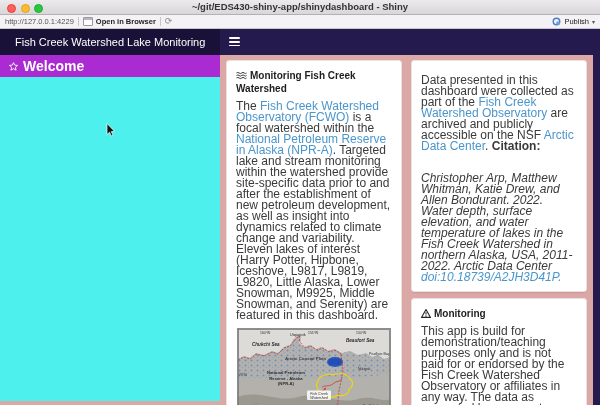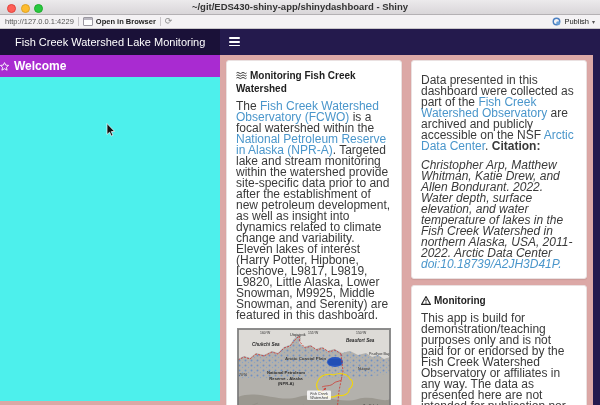--- a/index.html
+++ b/index.html
@@ -29,38 +29,38 @@
   .winicon:after{content:"";position:absolute;left:0;top:0;right:0;height:2px;background:#b9b6c0;}
   .pubicon{width:9px;height:9px;display:inline-block;}
   
   .app{position:relative;flex:1;}
   .app-header{position:absolute;top:0;left:0;right:0;height:26px;background:#241A4D;}
   .brand{position:absolute;left:0;top:0;width:220px;height:26px;background:#1A1138;color:#fff;
     font-size:11px;line-height:26px;padding-left:15px;box-sizing:border-box;white-space:nowrap;}
   .hamburger{position:absolute;left:229px;top:8px;width:11px;cursor:pointer;}
   .hamburger i{display:block;height:1.8px;background:#fff;border-radius:1px;margin-bottom:2px;}
   .sidebar{position:absolute;left:0;top:26px;width:220px;bottom:4px;background:#4DF0EC;}
-  .menu-item{height:22px;line-height:22px;font-size:12px;font-weight:700;display:flex;
-    align-items:center;gap:5px;cursor:pointer;}
+  .menu-item{height:22px;line-height:22px;font-size:14px;font-weight:700;display:flex;
+    align-items:center;gap:5px;padding-left:9px;cursor:pointer;}
   .menu-item.active{background:#A92BD1;color:#FFFFFF;}
   .menu-item.dashboard{color:#8E2136;margin-top:6px;}
   .right-strip{position:absolute;right:0;top:26px;width:7px;bottom:-4px;background:#241A4E;}
   .main{position:absolute;left:220px;right:7px;top:26px;bottom:0;background:#DCA8A6;
     padding:5px 6px;box-sizing:border-box;display:flex;gap:9px;overflow:hidden;}
   .col{display:flex;flex-direction:column;gap:6px;}
   .col-left{width:176px;flex:0 0 auto;}
   .col-right{flex:1;}
   .box{background:#fff;border:1px solid #EAE1E1;border-radius:3px;
     box-shadow:0 1px 1px rgba(0,0,0,.08);padding:8px 9px;box-sizing:border-box;}
   .box-title{font-size:10px;font-weight:700;color:#1e1e1e;line-height:13px;}
   .box-title svg{vertical-align:-1px;margin-right:3px;}
   .box-text{font-size:12px;line-height:11px;color:#3a3a3a;margin-top:6px;}
   .box-text .link,.caption .link{color:#4A96CB;}
   a.link{text-decoration:none;cursor:pointer;}
-  .citation{margin-top:8px;font-style:italic;}
+  .citation{margin-top:21px;font-style:italic;}
   .map-wrap{margin-top:7px;text-align:center;}
   .map{width:152px;height:106px;border:1px solid #8d8d8d;background:#dddbd7;display:block;
     margin:0 auto;}
   .caption{margin-top:4px;text-align:center;font-style:italic;font-size:8px;color:#5a5a5a;}
   .cursor{position:absolute;left:106px;top:94px;z-index:50;pointer-events:none;}
 </style>
 </head>
 <body>
 
 <div class="window">

